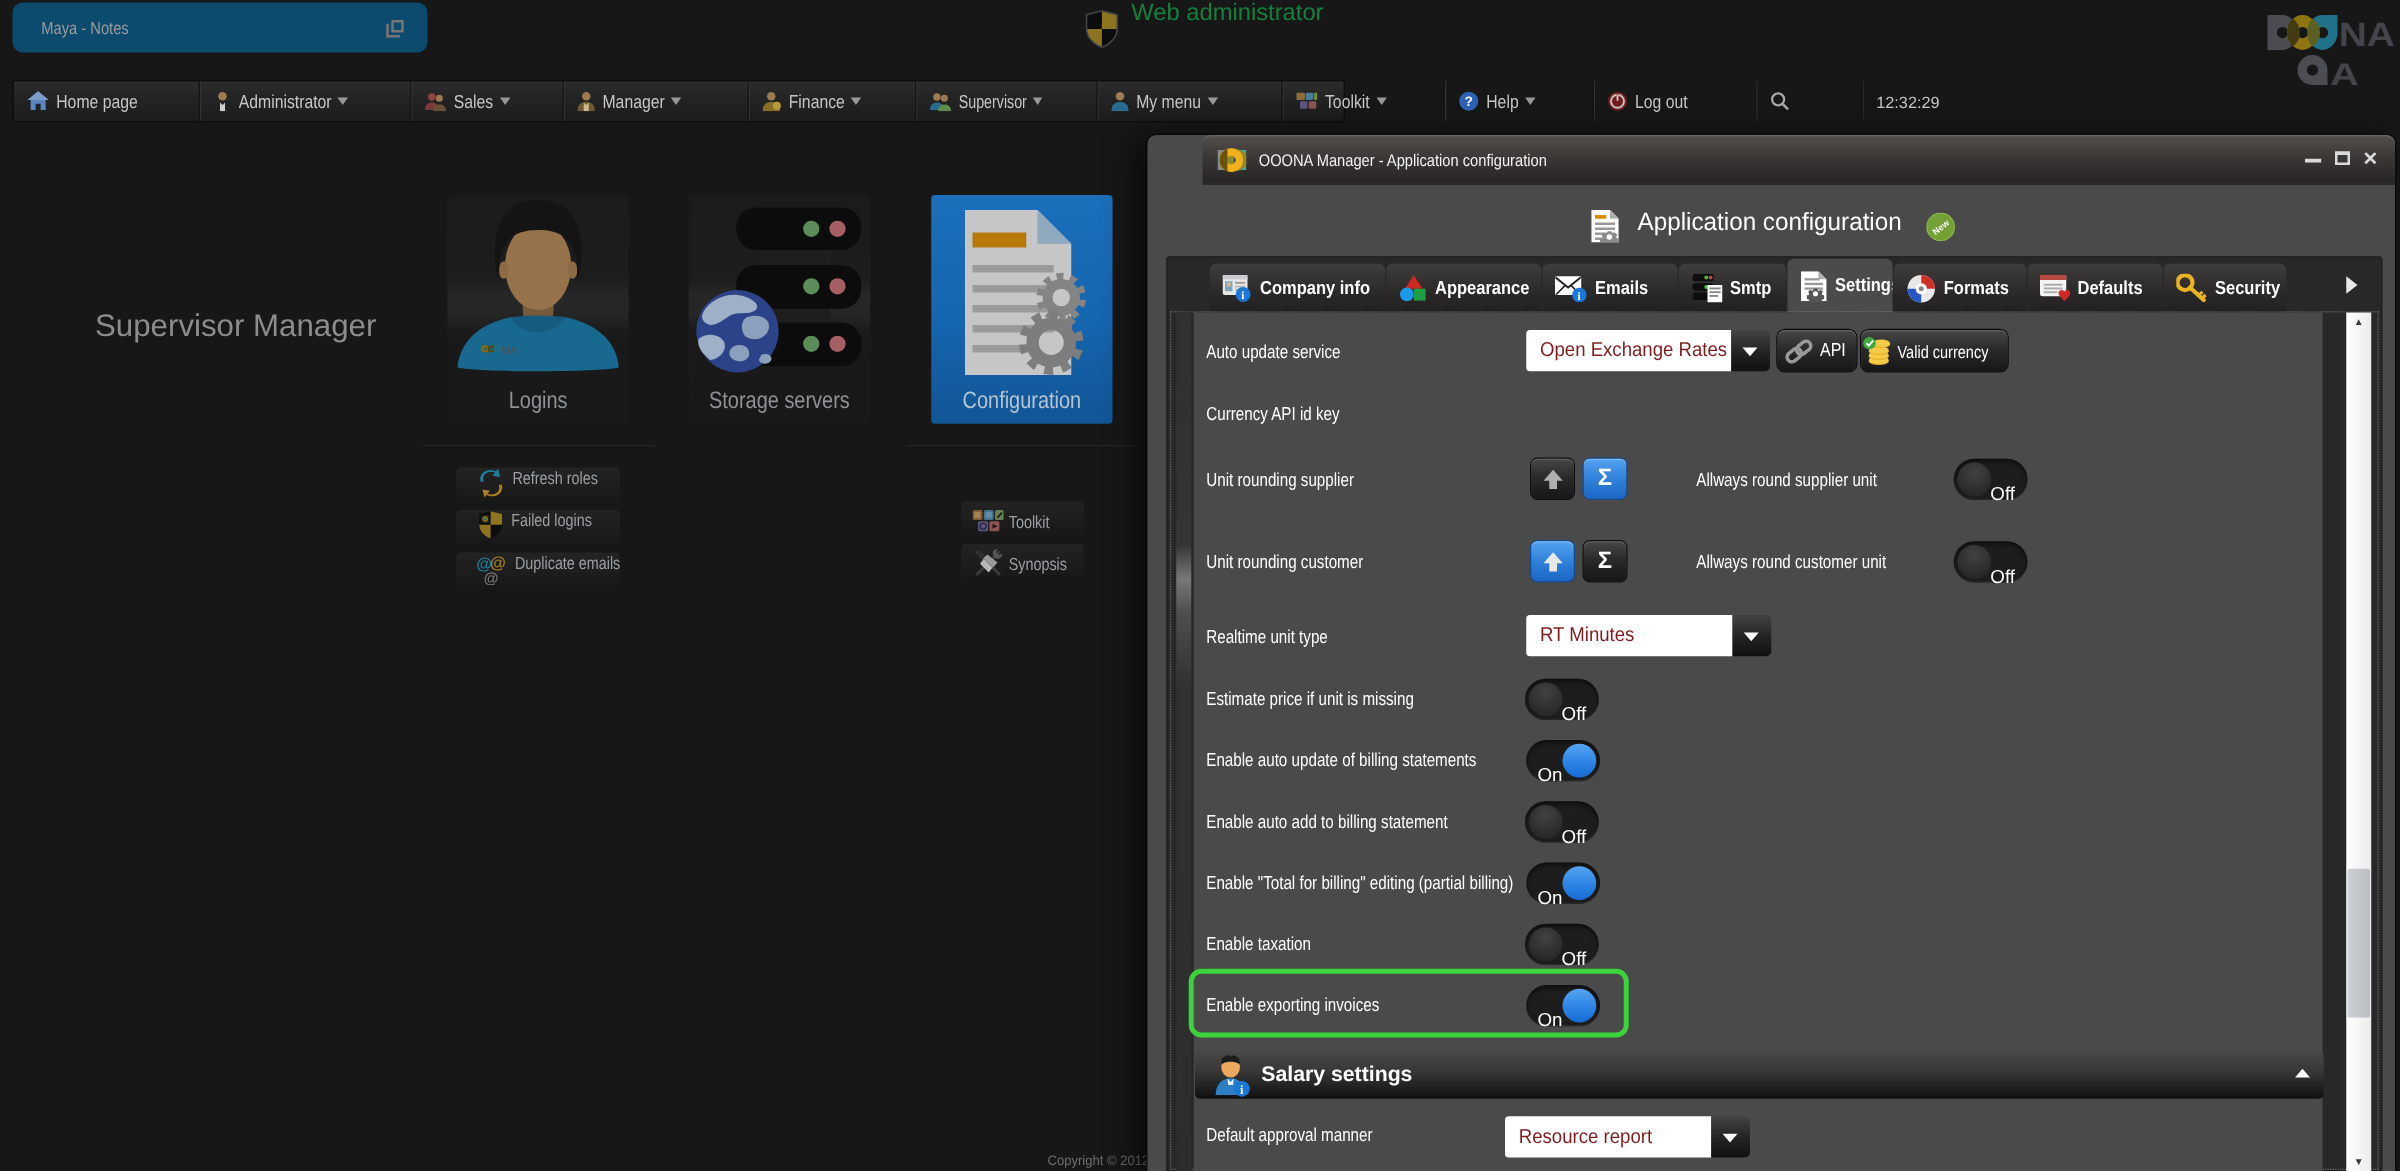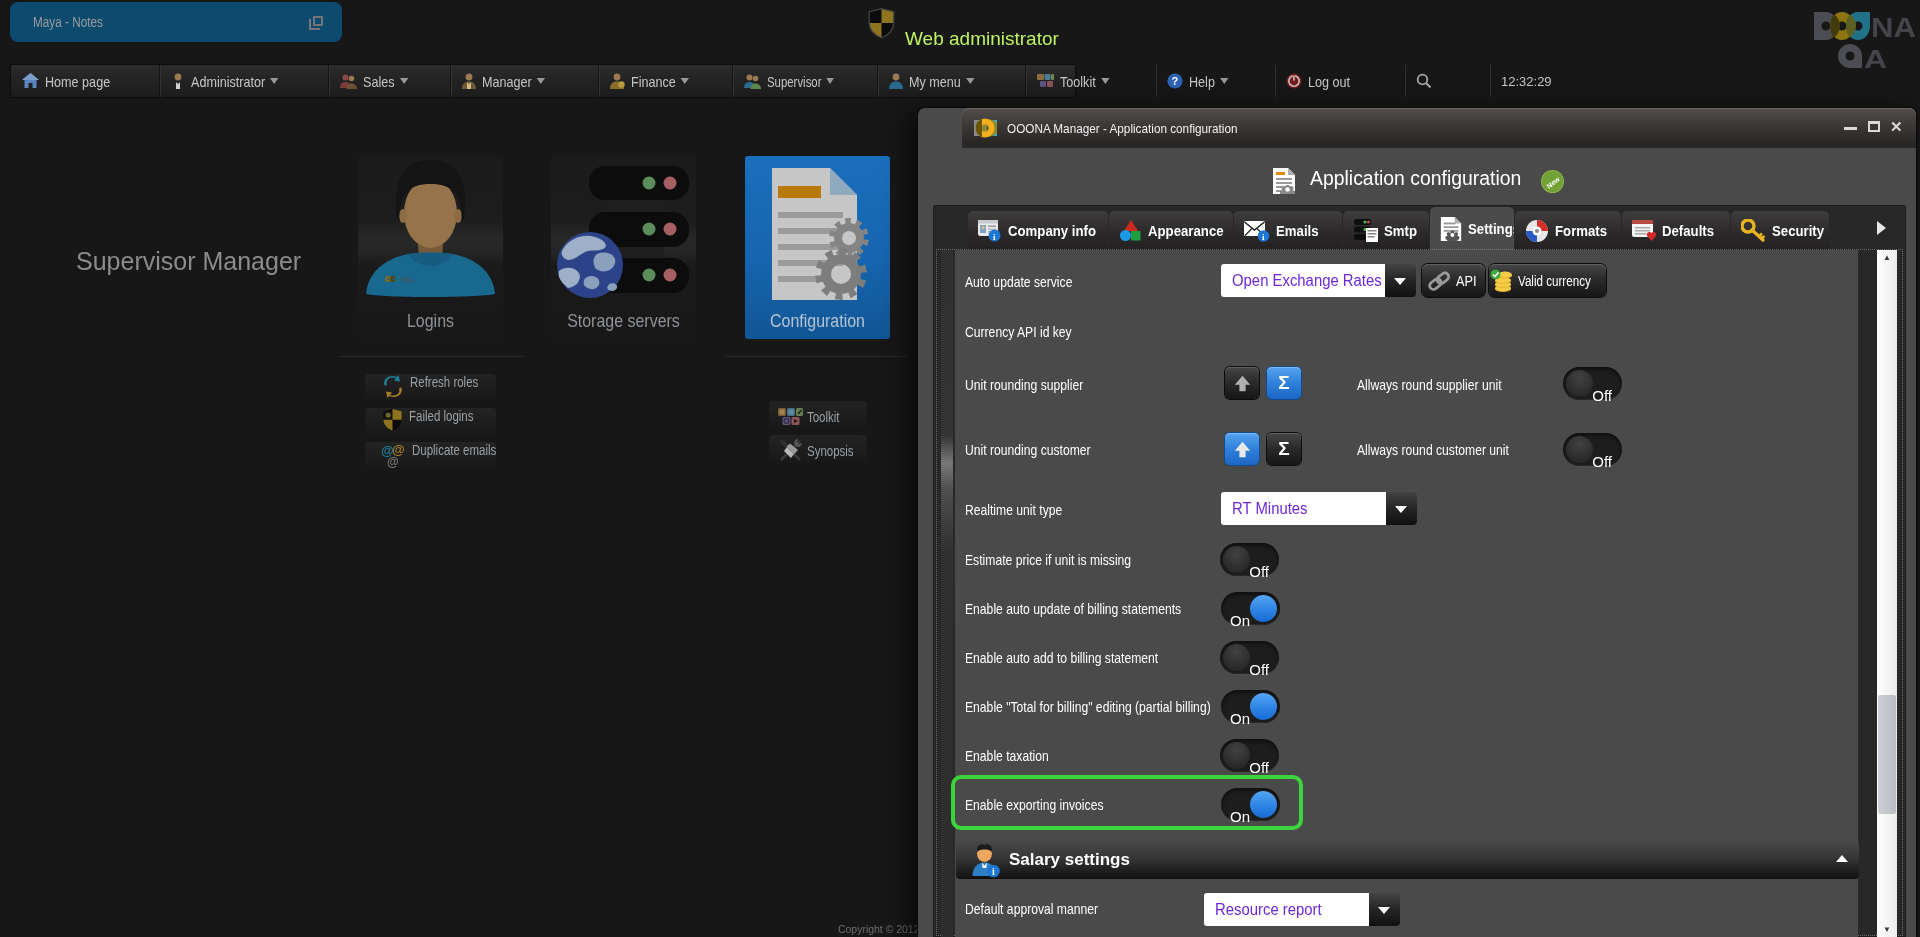--- a/index.html
+++ b/index.html
@@ -7,21 +7,21 @@
   font-family:"Liberation Sans", sans-serif; }
 .abs { position:absolute; }
 
 #maya { left:10px; top:2px; width:332px; height:40px; background:#0c4a6e; border-radius:8px; }
 #maya .t { position:absolute; left:23px; top:12px; font-size:14px; color:#9b9b9b;
   transform:scaleX(.84); transform-origin:0 50%; }
 #maya .r { position:absolute; right:19px; top:14px; width:10px; height:10px;
   border:2px solid #757575; border-radius:1px; }
 #maya .r::before { content:""; position:absolute; left:-6px; top:1px; width:9px;
   height:9px; border-left:2px solid #757575; border-bottom:2px solid #757575; }
-#webadmin { left:905px; top:28px; font-size:19px; color:#bef264; }
+#webadmin { left:905px; top:0; font-size:19px; color:#15803d; }
 #shield { left:866px; top:7px; }
 #biglogo { left:1813px; top:10px; }
 
 #nav { left:10px; top:64px; width:1066px; height:34px;
   background:linear-gradient(#2c2c2c,#232323 45%,#1c1c1c);
   border:1px solid #0c0c0c; border-radius:2px; display:flex;gap:44px; }
 .nit { display:flex; align-items:center; height:100%; color:#c6c6c6; font-size:15px;
   position:relative; justify-content:flex-start; padding-left:11px; flex:0 0 auto; }
 .nit + .nit { border-left:1px solid #141414; box-shadow:inset 1px 0 0 #333; }
 .nit .grp { display:flex; align-items:center; transform:scaleX(.84);
@@ -96,21 +96,21 @@
   font-size:8px; color:#3a3a3a; }
 #sbar .up { top:3px; } #sbar .dn { bottom:3px; }
 #sbar .thumb { position:absolute; left:1px; top:445px; width:18px; height:119px;
   background:linear-gradient(90deg,#cdd0d4,#babec2); border-radius:2px; }
 
 .lab { position:absolute; left:10px; font-size:15px; color:#fff; transform:scaleX(.81);
   transform-origin:0 50%; white-space:nowrap; }
 .mlab { position:absolute; left:402px; font-size:15px; color:#fff; transform:scaleX(.81);
   transform-origin:0 50%; white-space:nowrap; }
 .sel { position:absolute; height:33px; background:#fff; border-radius:3px 0 0 3px;
-  font-size:16px; color:#6d28d9; padding-left:11px; display:flex; align-items:center; }
+  font-size:16px; color:#7f1d1d; padding-left:11px; display:flex; align-items:center; }
 .sel span { transform:scaleX(.93); transform-origin:0 50%; white-space:nowrap; }
 .selarw { position:absolute; width:31px; height:33px; border-radius:0 4px 4px 0;
   background:linear-gradient(#434343,#252525 50%,#101010); }
 .selarw::after { content:""; position:absolute; left:9px; top:14px; width:0; height:0;
   border-left:6.5px solid transparent; border-right:6.5px solid transparent;
   border-top:7px solid #fff; }
 .dbtn { position:absolute; border-radius:6px;
   background:linear-gradient(#474747,#2b2b2b 45%,#161616);
   box-shadow:inset 0 1px 0 #5f5f5f, 0 0 0 1px #0c0c0c;
   display:flex; align-items:center; justify-content:center; color:#fff; }

